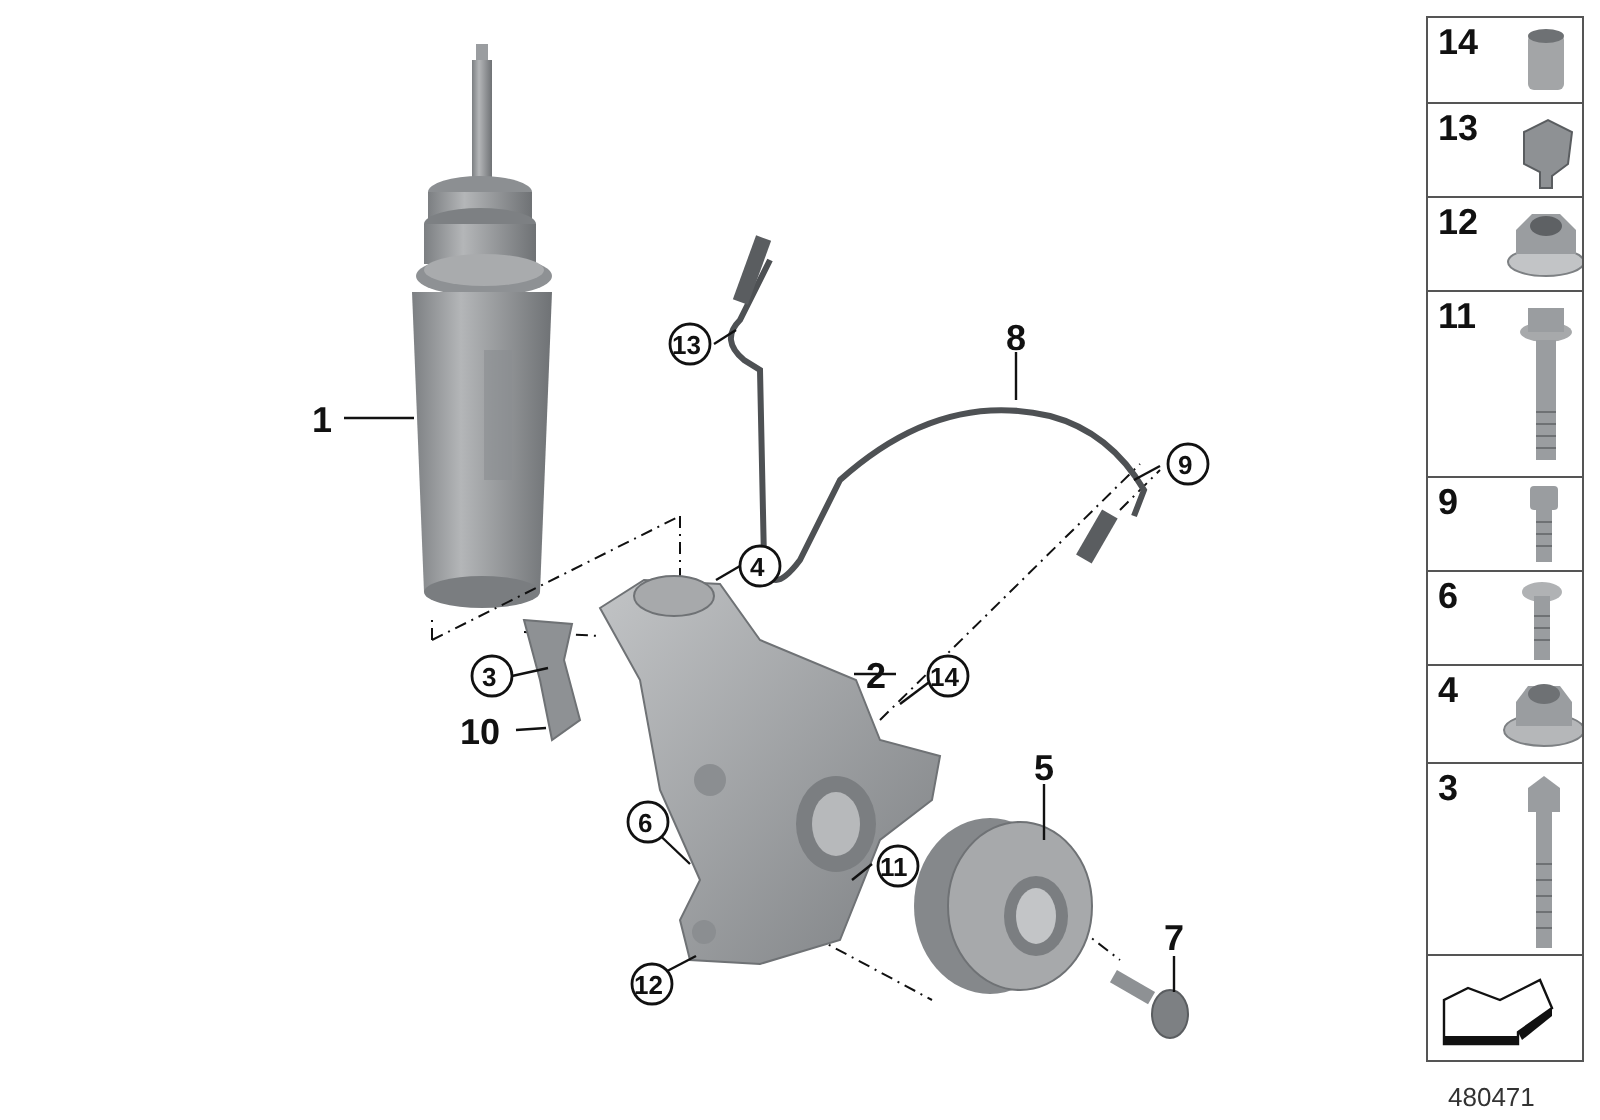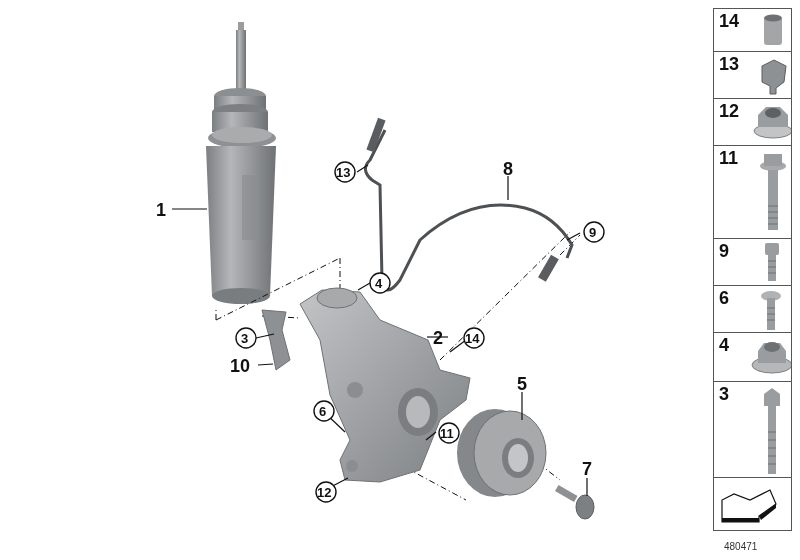--- a/index.html
+++ b/index.html
@@ -4,21 +4,21 @@
 <style>
   html, body { margin:0; padding:0; background:#ffffff; }
   body { width:800px; height:560px; position:relative; overflow:hidden; font-family:"Liberation Sans", sans-serif; }
   #diagram { position:absolute; left:0; top:0; width:800px; height:560px; }
   .callout-num { font-family:"Liberation Sans", sans-serif; font-weight:bold; fill:#111; }
   .side-panel { position:absolute; left:713px; top:8px; width:77px; border:1px solid #555; background:#fff; }
   .side-cell { position:relative; border-bottom:1px solid #555; box-sizing:border-box; }
   .side-cell:last-child { border-bottom:none; }
   .side-label { position:absolute; left:5px; top:2px; font-weight:bold; font-size:18px; color:#111; font-family:"Liberation Sans", sans-serif; }
   .side-cell svg { position:absolute; left:0; top:0; }
-  .diagram-id { position:absolute; left:724px; top:541px; font-size:10px; color:#333; font-family:"Liberation Sans", sans-serif; }
+  .diagram-id { position:absolute; left:724px; top:541px; font-size:13px; color:#333; font-family:"Liberation Sans", sans-serif; }
 </style>
 </head>
 <body>
 
 <svg id="diagram" width="800" height="560" viewBox="0 0 800 560">
   <defs>
     <linearGradient id="gStrut" x1="0" x2="1">
       <stop offset="0" stop-color="#7c7f82"></stop>
       <stop offset="0.35" stop-color="#b4b6b8"></stop>
       <stop offset="1" stop-color="#6f7275"></stop>

